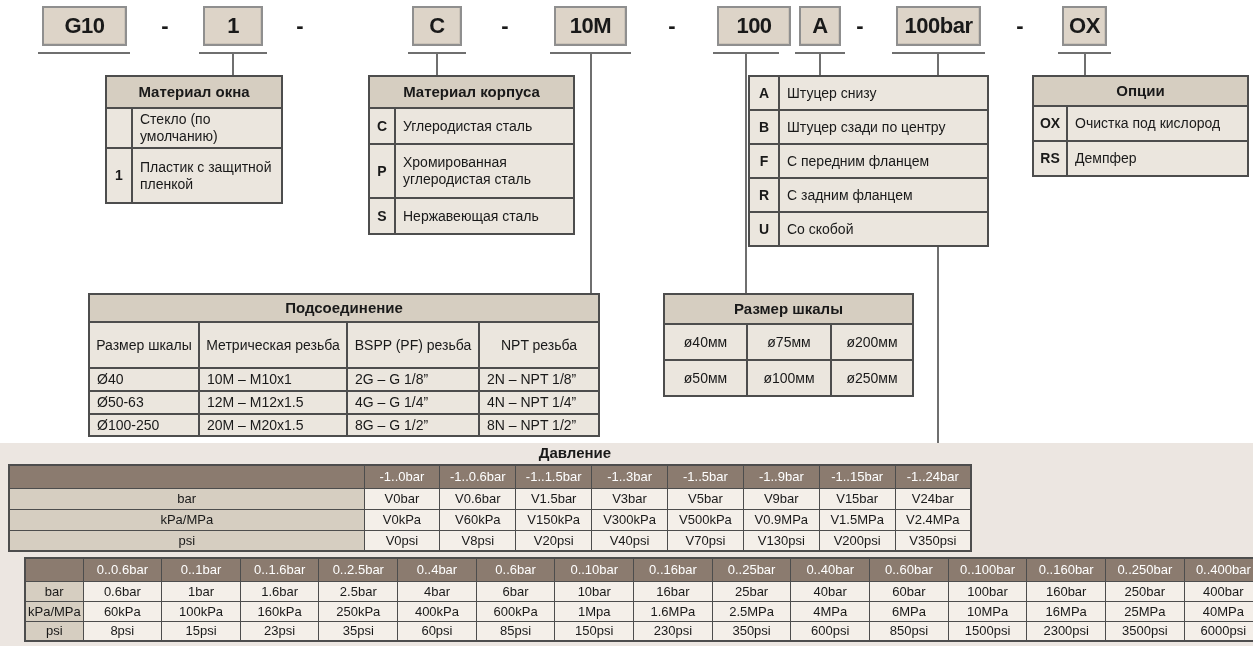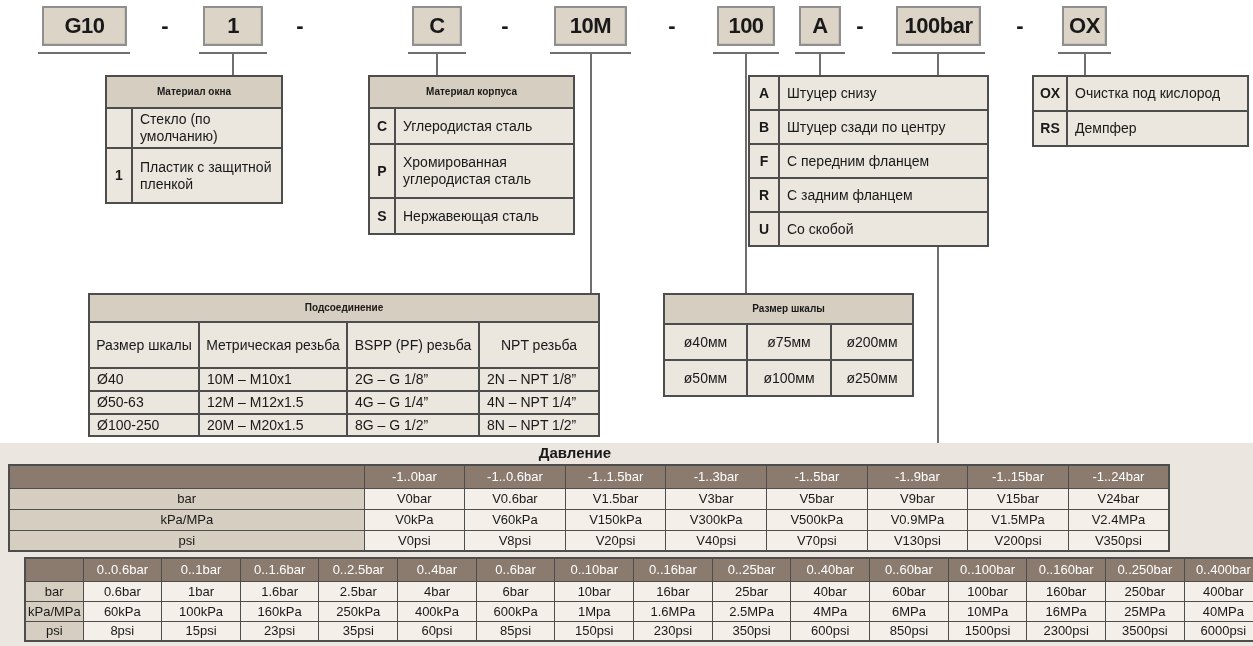--- a/index.html
+++ b/index.html
@@ -11,21 +11,21 @@
     box-sizing:border-box;display:flex;align-items:center;justify-content:center;
     font-weight:bold;font-size:22px;letter-spacing:-0.5px;box-shadow:inset -1px -1px 0 rgba(0,0,0,.08);}
   .dash{position:absolute;top:6px;width:20px;height:40px;line-height:40px;text-align:center;
     font-weight:bold;font-size:22px;}
   .uline{position:absolute;top:52px;height:2px;background:#6f6f6f;}
   .vline{position:absolute;width:2px;background:#6f6f6f;}
 
   
   .dtbl{position:absolute;border-collapse:collapse;table-layout:fixed;}
   .dtbl td{border:2px solid #4d4d4d;background:#ebe6de;font-size:14px;padding:2px 7px;line-height:1.2;vertical-align:middle;}
-  .dtbl td.t{background:#d6cec1;font-weight:bold;text-align:center;font-size:10px;padding:4px 2px;}
+  .dtbl td.t{background:#d6cec1;font-weight:bold;text-align:center;font-size:15px;padding:4px 2px;}
   .dtbl td.c{font-weight:bold;text-align:center;padding:2px 2px;}
   .dtbl td.ch{text-align:center;padding:2px 2px;}
   .dtbl td.cd{text-align:center;}
 
   
   .psec{position:absolute;left:0;top:443px;width:1253px;height:203px;background:#ece6e1;}
   .ptitle{position:absolute;top:1px;left:0;width:1150px;text-align:center;font-weight:bold;font-size:15px;}
   .ptbl{position:absolute;border-collapse:collapse;table-layout:fixed;border:2px solid #4d4d4d;}
   .ptbl td{border:1px solid #4d4d4d;font-size:13px;text-align:center;padding:1px 2px;
     overflow:hidden;white-space:nowrap;vertical-align:middle;}
@@ -39,21 +39,21 @@
 <div id="stage">
 
   <div class="code-box" style="left:42px;width:85px;">G10</div>
   <div class="dash" style="left:155px;">-</div>
   <div class="code-box" style="left:203px;width:60px;">1</div>
   <div class="dash" style="left:290px;">-</div>
   <div class="code-box" style="left:412px;width:50px;">C</div>
   <div class="dash" style="left:495px;">-</div>
   <div class="code-box" style="left:554px;width:73px;">10M</div>
   <div class="dash" style="left:662px;">-</div>
-  <div class="code-box" style="left:717px;width:58px;text-align:center;">100</div>
+  <div class="code-box" style="left:717px;width:74px;text-align:center;">100</div>
   <div class="code-box" style="left:799px;width:42px;">A</div>
   <div class="dash" style="left:850px;">-</div>
   <div class="code-box" style="left:896px;width:85px;">100bar</div>
   <div class="dash" style="left:1010px;">-</div>
   <div class="code-box" style="left:1062px;width:45px;">OX</div>
 
   <div class="uline" style="left:38px;width:92px;"></div>
   <div class="uline" style="left:199px;width:68px;"></div>
   <div class="uline" style="left:408px;width:58px;"></div>
   <div class="uline" style="left:550px;width:81px;"></div>
@@ -142,20 +142,23 @@
     </tr>
   </tbody>
     </table>
 
   <table class="dtbl" style="left:1032px;top:75px;width:217px;">
     <colgroup>
         <col style="width:34px;">
         <col>
       </colgroup>
     <tbody>
+        <tr style="height:30px;">
+      <td class="t" colspan="2">Опции</td>
+    </tr>
     <tr style="height:35px;">
       <td class="c">OX</td>
       <td>Очистка под кислород</td>
     </tr>
     <tr style="height:35px;">
       <td class="c">RS</td>
       <td>Демпфер</td>
     </tr>
   </tbody>
     </table>
@@ -217,21 +220,21 @@
       <td class="cd">ø50мм</td>
       <td class="cd">ø100мм</td>
       <td class="cd">ø250мм</td>
     </tr>
   </tbody>
     </table>
 
   <div class="psec">
     <div class="ptitle">Давление</div>
 
-    <table class="ptbl" style="left:8px;top:21px;width:1162px;">
+    <table class="ptbl" style="left:8px;top:21px;width:964px;">
       <colgroup>
         <col style="width:355px;">
         <col>
           <col>
           <col>
           <col>
           <col>
           <col>
           <col>
           <col>

